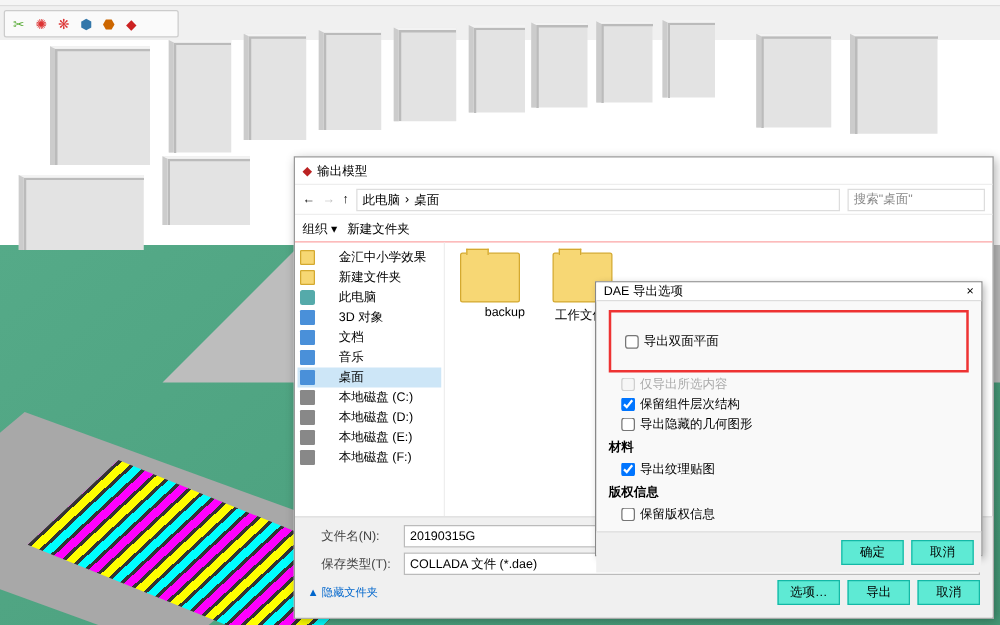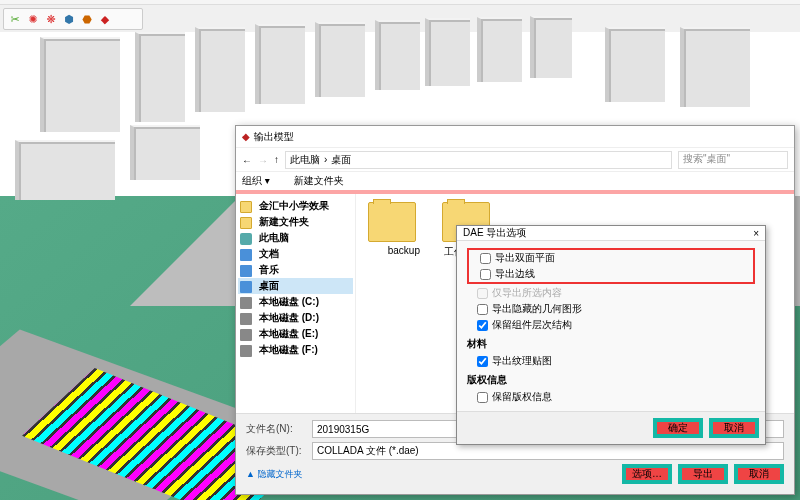--- a/index.html
+++ b/index.html
@@ -17,50 +17,50 @@
   .bldg{position:absolute;background:#e3e3e3;border-left:4px solid #ccc;border-top:2px solid #f3f3f3;box-shadow:2px 2px 0 #bbb inset;}
   .colorful{position:absolute;bottom:10px;left:50px;width:230px;height:90px;transform:rotate(22deg) skewX(-25deg);
     background:repeating-linear-gradient(90deg,#333 0 3px,#ff0 3px 10px,#333 10px 13px,#0ff 13px 20px,#333 20px 23px,#f0f 23px 30px);}
   
   .dlg{position:absolute;top:125px;left:235px;width:560px;height:370px;background:#fff;border:1px solid #999;box-shadow:2px 2px 8px rgba(0,0,0,.3);display:flex;flex-direction:column;}
   .dlg-title{height:22px;display:flex;align-items:center;padding:0 6px;border-bottom:1px solid #eee;}
   .dlg-title .ruby{color:#b22;margin-right:4px;}
   .dlg-nav{height:24px;display:flex;align-items:center;padding:0 6px;border-bottom:1px solid #eee;gap:6px;}
   .crumb{flex:1;border:1px solid #ddd;height:18px;display:flex;align-items:center;padding:0 4px;gap:4px;}
   .search{width:110px;border:1px solid #ddd;height:18px;padding:0 4px;color:#888;}
-  .dlg-bar{height:22px;display:flex;align-items:center;padding:0 6px;gap:24px;border-bottom:4px solid #fca5a5;}
+  .dlg-bar{height:22px;display:flex;align-items:center;padding:0 6px;gap:8px;border-bottom:1px solid #fca5a5;}
   .dlg-body{flex:1;display:flex;min-height:0;}
   .tree{width:120px;border-right:1px solid #eee;padding:4px 2px;overflow:hidden;}
-  .tree-item{display:flex;align-items:flex-end;gap:7px;padding:1px 2px;white-space:nowrap;font-weight:bold;}
+  .tree-item{display:flex;align-items:center;gap:19px;padding:1px 2px;white-space:nowrap;}
   .tree-item.sel{background:#cde6f7;}
   .ico{width:12px;height:12px;display:inline-block;}
   .ico-folder{background:#f7d774;border:1px solid #d4a930;border-radius:1px;}
   .ico-pc{background:#5aa;border-radius:2px;}
   .ico-drive{background:#888;border-radius:1px;}
   .ico-blue{background:#4a90d9;border-radius:1px;}
   .files{flex:1;padding:8px;display:flex;gap:18px;align-items:flex-start;}
   .file{width:56px;text-align:right;}
   .file .thumb{width:48px;height:40px;margin:0 auto 3px;background:#f7d774;border:1px solid #d4a930;border-radius:2px;position:relative;}
   .file .thumb:before{content:"";position:absolute;top:-4px;left:4px;width:16px;height:4px;background:#f7d774;border:1px solid #d4a930;border-bottom:none;}
   .dlg-foot{border-top:1px solid #ddd;background:#f0f0f0;padding:6px 10px;}
   .frow{display:flex;align-items:center;gap:6px;margin-bottom:4px;}
-  .frow label{width:60px;color:#444;}
+  .frow label{width:60px;color:#444;margin-left:11px;}
   .frow .field{flex:1;background:#fff;border:1px solid #bbb;height:18px;padding:0 4px;display:flex;align-items:center;}
   .hide-link{color:#06c;font-size:9px;}
   .btnrow{display:flex;justify-content:flex-end;gap:6px;}
-  .btn{min-width:50px;height:20px;background:#ef4444;border:4px solid #14b8a6;display:flex;align-items:center;justify-content:center;}
-  
-  .opt{position:absolute;top:225px;left:456px;width:310px;height:220px;background:#f9f9f9;border:1px solid #888;box-shadow:2px 2px 6px rgba(0,0,0,.3);display:flex;flex-direction:column;}
+  .btn{min-width:50px;height:20px;background:#5eead4;border:1px solid #14b8a6;display:flex;align-items:center;justify-content:center;}
+  
+  .opt{position:absolute;top:225px;left:476px;width:310px;height:220px;background:#f9f9f9;border:1px solid #888;box-shadow:2px 2px 6px rgba(0,0,0,.3);display:flex;flex-direction:column;}
   .opt-title{height:20px;display:flex;align-items:center;justify-content:space-between;padding:0 6px;background:#fff;border-bottom:1px solid #ddd;}
   .opt-body{flex:1;padding:6px 10px;}
   .grp-title{font-weight:bold;margin:4px 0 2px;}
   .chk{display:flex;align-items:center;gap:4px;padding:1px 0 1px 10px;}
   .chk input{width:11px;height:11px;}
   .disabled{color:#aaa;}
-  .redbox{border:2px solid #e33;padding:0 1px;margin:1px 0;}
+  .redbox{border:2px solid #e33;padding:15px 1px;margin:1px 0;}
   .opt-foot{display:flex;justify-content:flex-end;gap:6px;padding:6px;border-top:1px solid #ddd;background:#f0f0f0;}
 </style>
 </head>
 <body>
 
 <div class="topbar"></div>
 <div class="toolbar">
   <span class="t-icon t1">✂</span>
   <span class="t-icon t2">✺</span>
   <span class="t-icon t3">❋</span>
@@ -119,20 +119,24 @@
         <div class="tree-item">
           <span class="ico ico-folder"></span>
           <span>新建文件夹</span>
         </div>
         <div class="tree-item">
           <span class="ico ico-pc"></span>
           <span>此电脑</span>
         </div>
         <div class="tree-item">
           <span class="ico ico-blue"></span>
+          <span>3D 对象</span>
+        </div>
+        <div class="tree-item">
+          <span class="ico ico-blue"></span>
           <span>文档</span>
         </div>
         <div class="tree-item">
           <span class="ico ico-blue"></span>
           <span>音乐</span>
         </div>
         <div class="tree-item sel">
           <span class="ico ico-blue"></span>
           <span>桌面</span>
         </div>
@@ -189,36 +193,32 @@
     <span>DAE 导出选项</span>
     <span>×</span>
   </div>
   <div class="opt-body">
     <div id="geom">
         <div class="redbox">
           <div class="chk">
             <input type="checkbox" style="">
             <span>导出双面平面</span>
           </div>
-          <div class="chk">
-            <input type="checkbox" style="">
-            <span>导出边线</span>
-          </div>
         </div>
         <div class="chk disabled">
           <input type="checkbox" disabled="" style="">
           <span>仅导出所选内容</span>
         </div>
         <div class="chk">
+          <input type="checkbox" checked="" style="">
+          <span>保留组件层次结构</span>
+        </div>
+        <div class="chk">
           <input type="checkbox" style="">
           <span>导出隐藏的几何图形</span>
-        </div>
-        <div class="chk">
-          <input type="checkbox" checked="" style="">
-          <span>保留组件层次结构</span>
         </div>
       </div>
     <div class="grp-title">材料</div>
     <div id="mat">
         <div class="chk">
           <input type="checkbox" checked="" style="">
           <span>导出纹理贴图</span>
         </div>
       </div>
     <div class="grp-title">版权信息</div>

